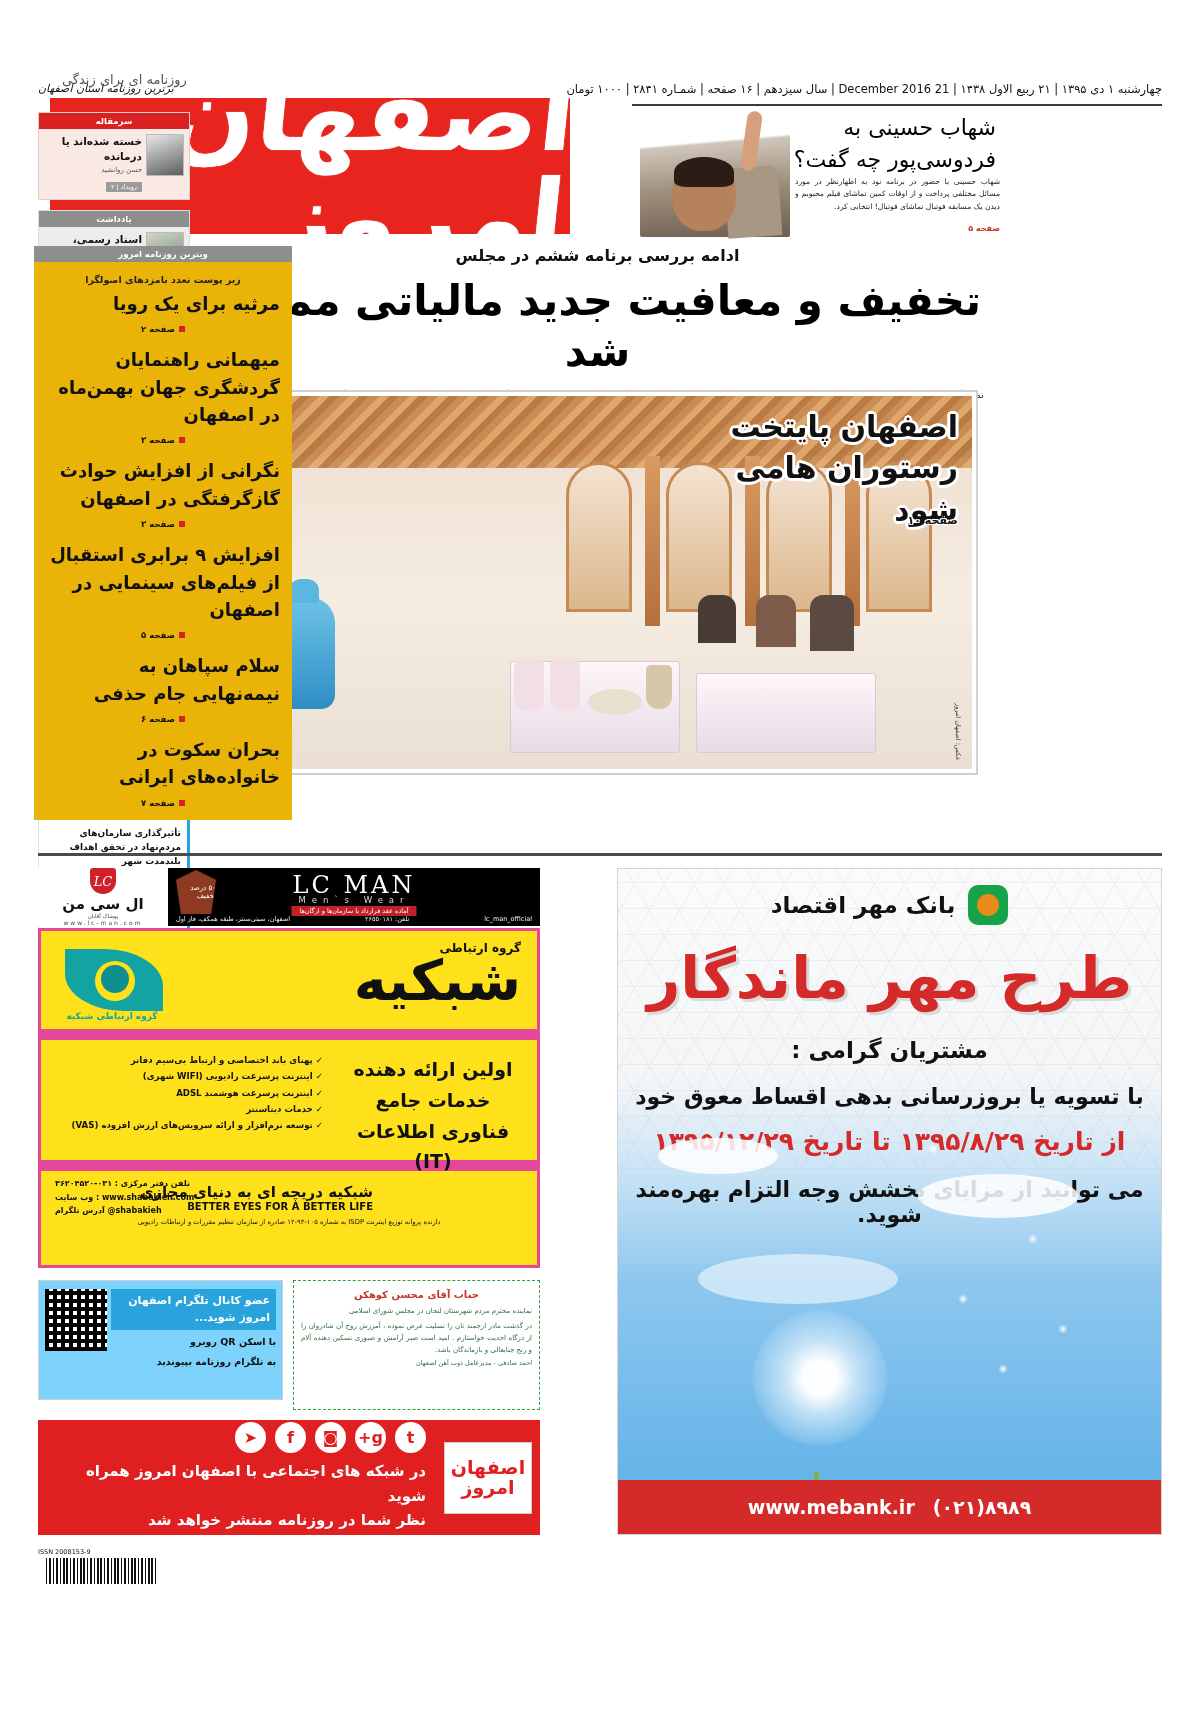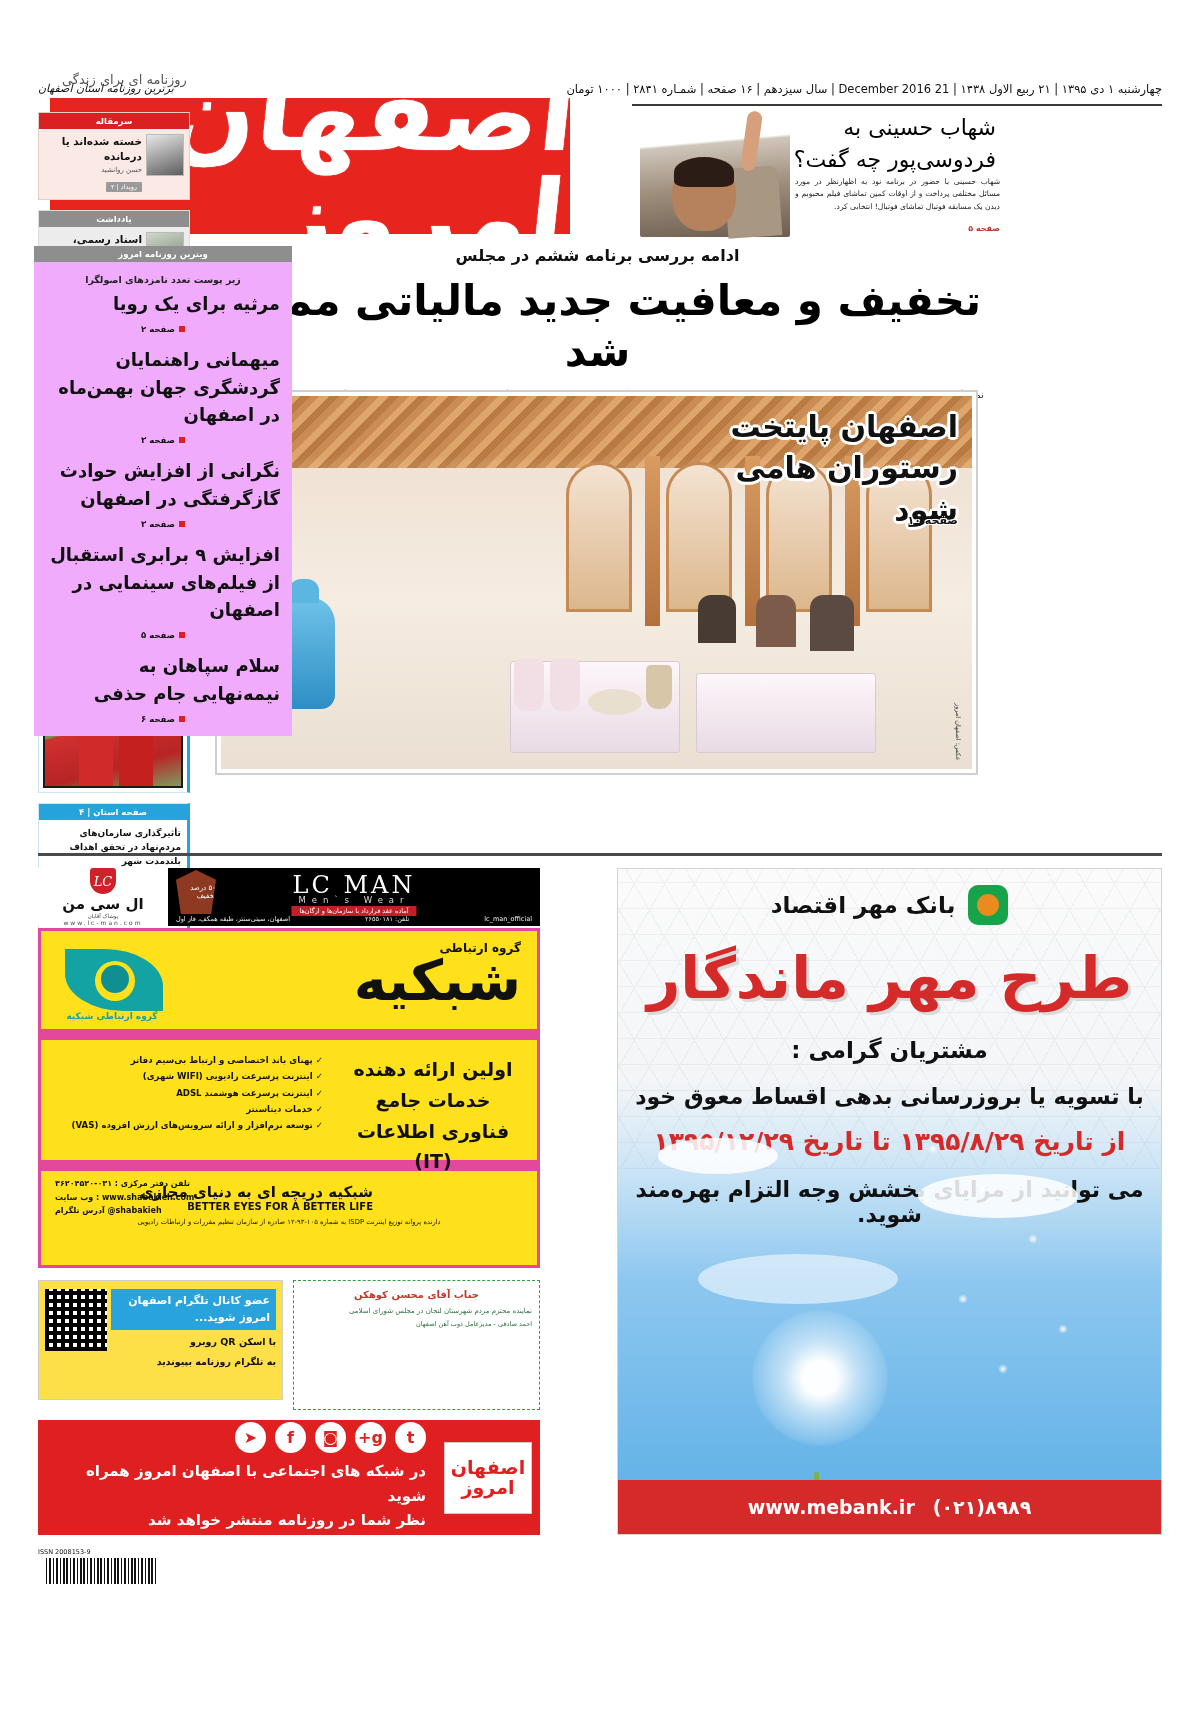--- a/index.html
+++ b/index.html
@@ -204,21 +204,21 @@
     text-shadow:-1px -1px 0 #fff,1px -1px 0 #fff,-1px 1px 0 #fff,1px 1px 0 #fff;
   }
   .photo-credit {
     position:absolute; bottom:8px; right:10px; font-size:6.5px; color:#3a3a3a;
     writing-mode:vertical-rl; text-orientation:mixed;
   }
 
   
   .rcol {
     position:absolute; top:246px; right:908px; width:258px;
-    background:#f0abfc; padding-bottom:12px;
+    background:#eab308; padding-bottom:12px;
   }
   .rcol-item { text-align:center; padding:12px 12px 0; }
   .rc-kicker { font-size:9.5px; color:#222; margin-bottom:5px; font-weight:bold; }
   .rc-head { font-size:18px; font-weight:bold; line-height:1.52; color:#111;text-align:right; }
   .rc-page {
     margin-top:7px; font-size:8.5px; color:#111; font-weight:bold;
   }
   .rc-page .sq { display:inline-block; width:6px; height:6px; background:#d92121; margin-left:4px; }
 
   
@@ -309,21 +309,21 @@
   .sb-slogan-en { text-align:right; font-size:10px; font-weight:bold; color:#111; margin-right:150px; }
   .sb-contact { position:absolute; top:6px; left:14px; text-align:left; direction:ltr; }
   .sb-contact div { font-size:8px; color:#111; line-height:1.7; font-weight:bold; }
   .sb-license {
     margin-top:6px; font-size:6.8px; color:#111; text-align:center; direction:rtl;
   }
 
   
   .ad-tg {
     position:absolute; top:1280px; left:38px; width:245px; height:120px;
-    background:#fde047; border:1px solid #cfcfcf; display:flex;
+    background:#7dd3fc; border:1px solid #cfcfcf; display:flex;
   }
   .tg-qr { width:72px; padding:8px 4px 4px 8px; }
   .tg-qr .q {
     width:62px; height:62px;
     background:
       repeating-linear-gradient(90deg,#000 0 4px,#fff 4px 8px),
       repeating-linear-gradient(0deg,#000 0 4px,#fff 4px 8px);
     background-blend-mode:multiply;
   }
   .tg-txt { flex:1; padding:8px 6px 4px 0; text-align:right; }
@@ -588,20 +588,24 @@
     <div class="rcol-item">
       <div class="rc-head">افزایش ۹ برابری استقبال از فیلم‌های سینمایی در اصفهان</div>
       <div class="rc-page"><span class="sq"></span><span>صفحه ۵</span></div>
     </div>
 
     <div class="rcol-item">
       <div class="rc-head">سلام سپاهان به نیمه‌نهایی جام حذفی</div>
       <div class="rc-page"><span class="sq"></span><span>صفحه ۶</span></div>
     </div>
 
+    <div class="rcol-item">
+      <div class="rc-head">بحران سکوت در خانواده‌های ایرانی</div>
+      <div class="rc-page"><span class="sq"></span><span>صفحه ۷</span></div>
+    </div>
   </div>
 
   <div class="ad-rule"></div>
 
   <div class="ad-lcman">
     <div class="lc-black">
       <div class="lc-logo">LC MAN</div>
       <div class="lc-wear">Men`s Wear</div>
       <div class="lc-strip">آماده عقد قرارداد با سازمان‌ها و ارگان‌ها</div>
       <div class="lc-badge">۵۰ درصد تخفیف</div>
@@ -661,20 +665,21 @@
       <div class="tg-line">به تلگرام روزنامه بپیوندید</div>
     </div>
     <div class="tg-qr">
         <div class="q"></div>
       </div>
   </div>
 
   <div class="ad-kouh">
     <div class="kouh-title">جناب آقای محسن کوهکن</div>
     <div class="kouh-body">نماینده محترم مردم شهرستان لنجان در مجلس شورای اسلامی</div>
+    <div class="kouh-body">در گذشت مادر ارجمند تان را تسلیت عرض نموده ، آمرزش روح آن شادروان را از درگاه احدیت خواستارم . امید است صبر آرامش و صبوری نسکین دهنده آلام و رنج جنابعالی و بازماندگان باشد.</div>
     <div class="kouh-sign">احمد صادقی - مدیرعامل ذوب آهن اصفهان</div>
   </div>
 
   <div class="ad-social">
     <div class="soc-logo">
       <span>اصفهان امروز</span>
     </div>
     <div class="soc-right">
       <div class="soc-icons">
         <div class="soc-ic">t</div>

